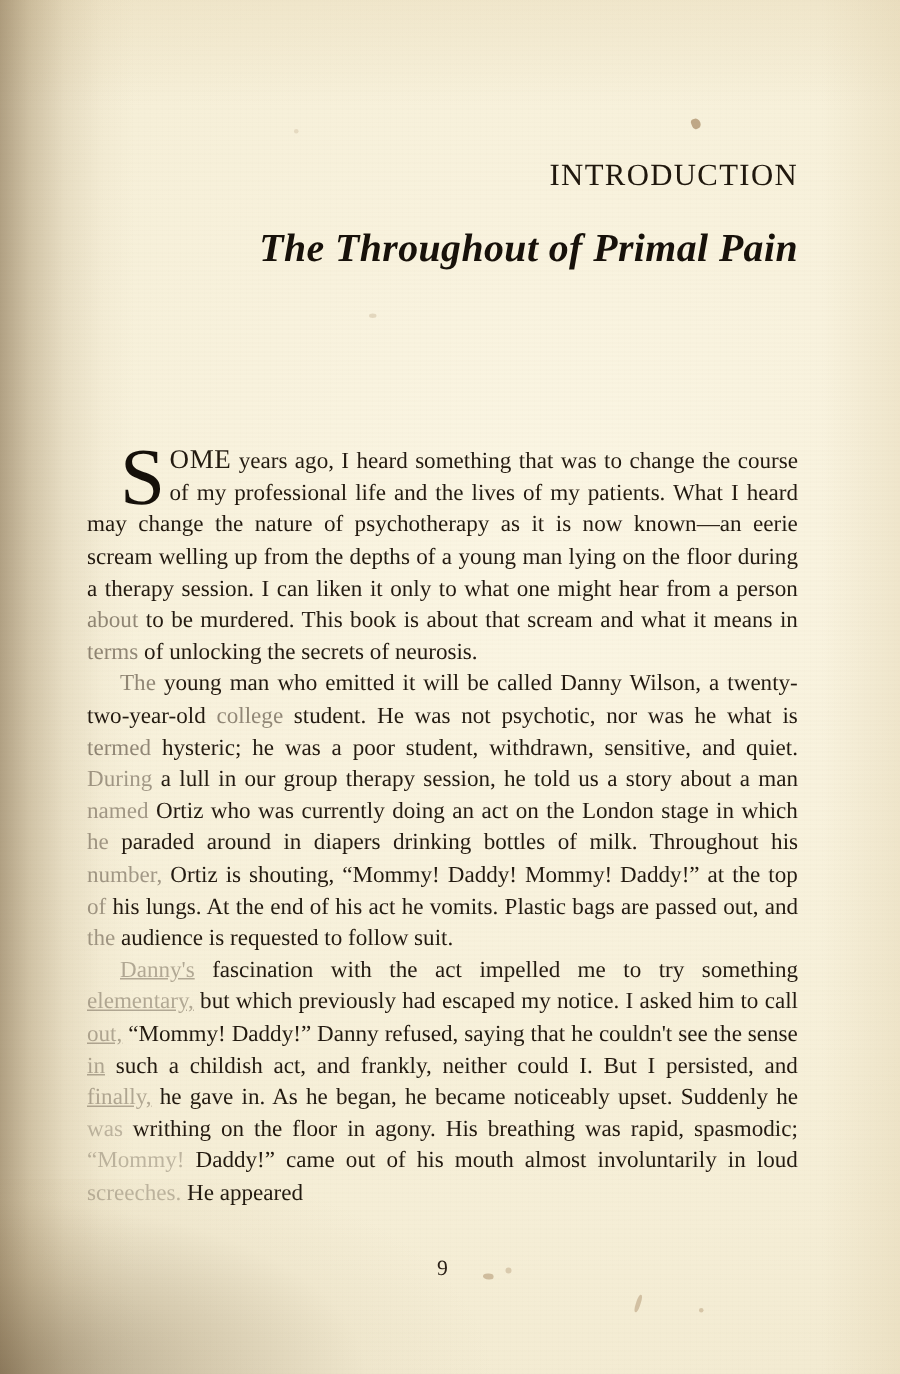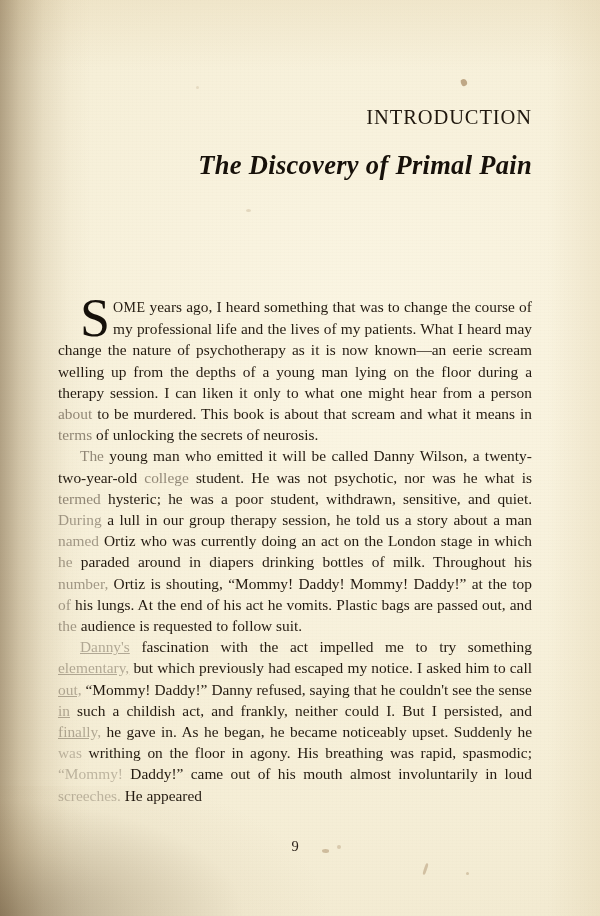--- a/index.html
+++ b/index.html
@@ -137,21 +137,21 @@
     float: left;
     font-size: 54px;
     line-height: 40px;
     padding: 2px 2px 0 0;
     margin: 0 1px -2px 22px;
     color: #15100a;
     font-family: "Liberation Serif", "DejaVu Serif", serif;
   }
 
   .smallcaps {
-    font-size: 14px;
+    font-size: 18px;
     letter-spacing: 0.4px;
   }
 
   
   .fade1 { color: rgba(60, 48, 34, 0.55); }
   .fade2 { color: rgba(66, 54, 40, 0.47); }
   .fade3 { color: rgba(74, 62, 48, 0.40); text-decoration: underline; }
   .fade4 { color: rgba(84, 72, 58, 0.34); }
 
   .page-number {
@@ -196,21 +196,21 @@
   <div class="speck s3"></div>
   <div class="speck s4"></div>
   <div class="speck s5"></div>
   <div class="speck s6"></div>
   <div class="speck s7"></div>
 
   <div class="content">
 
     <div class="heading-introduction">INTRODUCTION</div>
 
-    <div class="heading-subtitle">The Discovery of Primal Pain</div>
+    <div class="heading-subtitle">The Throughout of Primal Pain</div>
 
     <div class="body-block">
 
       <p class="para first">
         <span class="dropcap">S</span><span class="smallcaps"><span>OME</span></span><span><span> </span><span>years</span><span> </span><span>ago,</span><span> </span><span>I</span><span> </span><span>heard</span><span> </span><span>something</span><span> </span><span>that</span><span> </span><span>was</span><span> </span><span>to</span><span> </span><span>change</span><span> </span><span>the</span><span> </span><span>course</span><span> </span><span>of</span><span> </span><span>my</span><span> </span><span>professional</span><span> </span><span>life</span><span> </span><span>and</span><span> </span><span>the</span><span> </span><span>lives</span><span> </span><span>of</span><span> </span><span>my</span><span> </span><span>patients.</span><span> </span><span>What</span><span> </span><span>I</span><span> </span><span>heard</span><span> </span><span>may</span><span> </span><span>change</span><span> </span><span>the</span><span> </span><span>nature</span><span> </span><span>of</span><span> </span><span>psychotherapy</span><span> </span><span>as</span><span> </span><span>it</span><span> </span><span>is</span><span> </span><span>now</span><span> </span><span>known—an</span><span> </span><span>eerie</span><span> </span><span>scream</span><span> </span><span>welling</span><span> </span><span>up</span><span> </span><span>from</span><span> </span><span>the</span><span> </span><span>depths</span><span> </span><span>of</span><span> </span><span>a</span><span> </span><span>young</span><span> </span><span>man</span><span> </span><span>lying</span><span> </span><span>on</span><span> </span><span>the</span><span> </span><span>floor</span><span> </span><span>during</span><span> </span><span>a</span><span> </span><span>therapy</span><span> </span><span>session.</span><span> </span><span>I</span><span> </span><span>can</span><span> </span><span>liken</span><span> </span><span>it</span><span> </span><span>only</span><span> </span><span>to</span><span> </span><span>what</span><span> </span><span>one</span><span> </span><span>might</span><span> </span><span>hear</span><span> </span><span>from</span><span> </span><span>a</span><span> </span><span>person</span><span> </span><span class="fade1">about</span><span> </span><span>to</span><span> </span><span>be</span><span> </span><span>murdered.</span><span> </span><span>This</span><span> </span><span>book</span><span> </span><span>is</span><span> </span><span>about</span><span> </span><span>that</span><span> </span><span>scream</span><span> </span><span>and</span><span> </span><span>what</span><span> </span><span>it</span><span> </span><span>means</span><span> </span><span>in</span><span> </span><span class="fade1">terms</span><span> </span><span>of</span><span> </span><span>unlocking</span><span> </span><span>the</span><span> </span><span>secrets</span><span> </span><span>of</span><span> </span><span>neurosis.</span></span>
       </p>
 
       <p class="para">
         <span><span class="fade1">The</span><span> </span><span>young</span><span> </span><span>man</span><span> </span><span>who</span><span> </span><span>emitted</span><span> </span><span>it</span><span> </span><span>will</span><span> </span><span>be</span><span> </span><span>called</span><span> </span><span>Danny</span><span> </span><span>Wilson,</span><span> </span><span>a</span><span> </span><span>twenty-two-year-old</span><span> </span><span class="fade1">college</span><span> </span><span>student.</span><span> </span><span>He</span><span> </span><span>was</span><span> </span><span>not</span><span> </span><span>psychotic,</span><span> </span><span>nor</span><span> </span><span>was</span><span> </span><span>he</span><span> </span><span>what</span><span> </span><span>is</span><span> </span><span class="fade1">termed</span><span> </span><span>hysteric;</span><span> </span><span>he</span><span> </span><span>was</span><span> </span><span>a</span><span> </span><span>poor</span><span> </span><span>student,</span><span> </span><span>withdrawn,</span><span> </span><span>sensitive,</span><span> </span><span>and</span><span> </span><span>quiet.</span><span> </span><span class="fade2">During</span><span> </span><span>a</span><span> </span><span>lull</span><span> </span><span>in</span><span> </span><span>our</span><span> </span><span>group</span><span> </span><span>therapy</span><span> </span><span>session,</span><span> </span><span>he</span><span> </span><span>told</span><span> </span><span>us</span><span> </span><span>a</span><span> </span><span>story</span><span> </span><span>about</span><span> </span><span>a</span><span> </span><span>man</span><span> </span><span class="fade2">named</span><span> </span><span>Ortiz</span><span> </span><span>who</span><span> </span><span>was</span><span> </span><span>currently</span><span> </span><span>doing</span><span> </span><span>an</span><span> </span><span>act</span><span> </span><span>on</span><span> </span><span>the</span><span> </span><span>London</span><span> </span><span>stage</span><span> </span><span>in</span><span> </span><span>which</span><span> </span><span class="fade2">he</span><span> </span><span>paraded</span><span> </span><span>around</span><span> </span><span>in</span><span> </span><span>diapers</span><span> </span><span>drinking</span><span> </span><span>bottles</span><span> </span><span>of</span><span> </span><span>milk.</span><span> </span><span>Throughout</span><span> </span><span>his</span><span> </span><span class="fade2">number,</span><span> </span><span>Ortiz</span><span> </span><span>is</span><span> </span><span>shouting,</span><span> </span><span>“Mommy!</span><span> </span><span>Daddy!</span><span> </span><span>Mommy!</span><span> </span><span>Daddy!”</span><span> </span><span>at</span><span> </span><span>the</span><span> </span><span>top</span><span> </span><span class="fade2">of</span><span> </span><span>his</span><span> </span><span>lungs.</span><span> </span><span>At</span><span> </span><span>the</span><span> </span><span>end</span><span> </span><span>of</span><span> </span><span>his</span><span> </span><span>act</span><span> </span><span>he</span><span> </span><span>vomits.</span><span> </span><span>Plastic</span><span> </span><span>bags</span><span> </span><span>are</span><span> </span><span>passed</span><span> </span><span>out,</span><span> </span><span>and</span><span> </span><span class="fade2">the</span><span> </span><span>audience</span><span> </span><span>is</span><span> </span><span>requested</span><span> </span><span>to</span><span> </span><span>follow</span><span> </span><span>suit.</span></span>
       </p>

